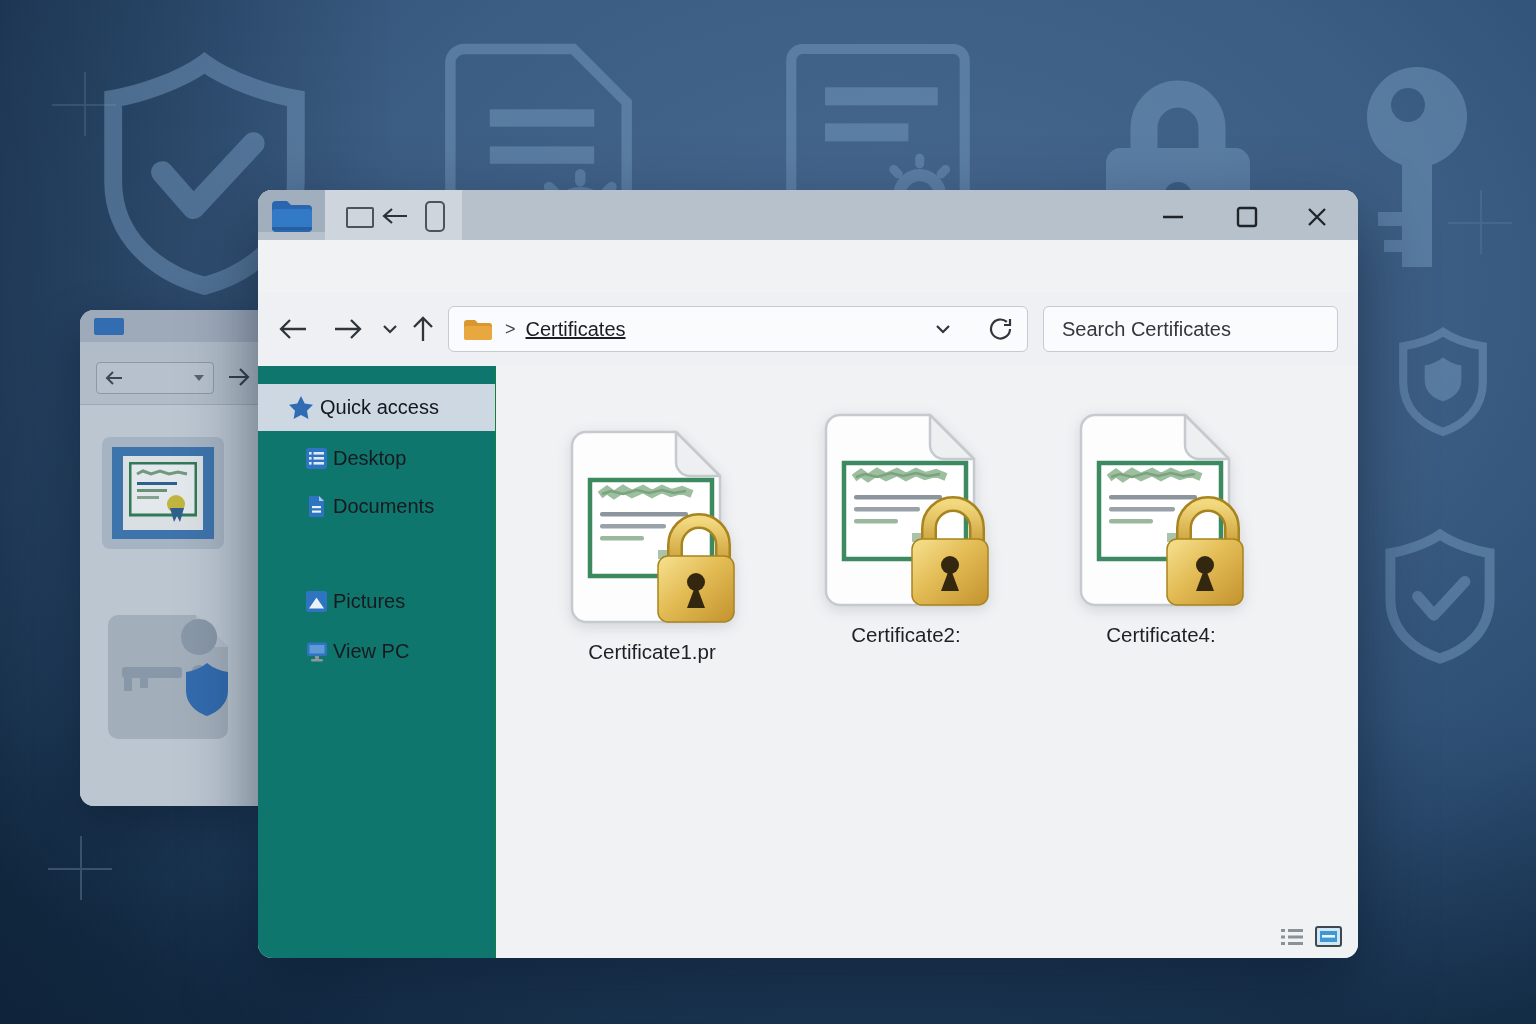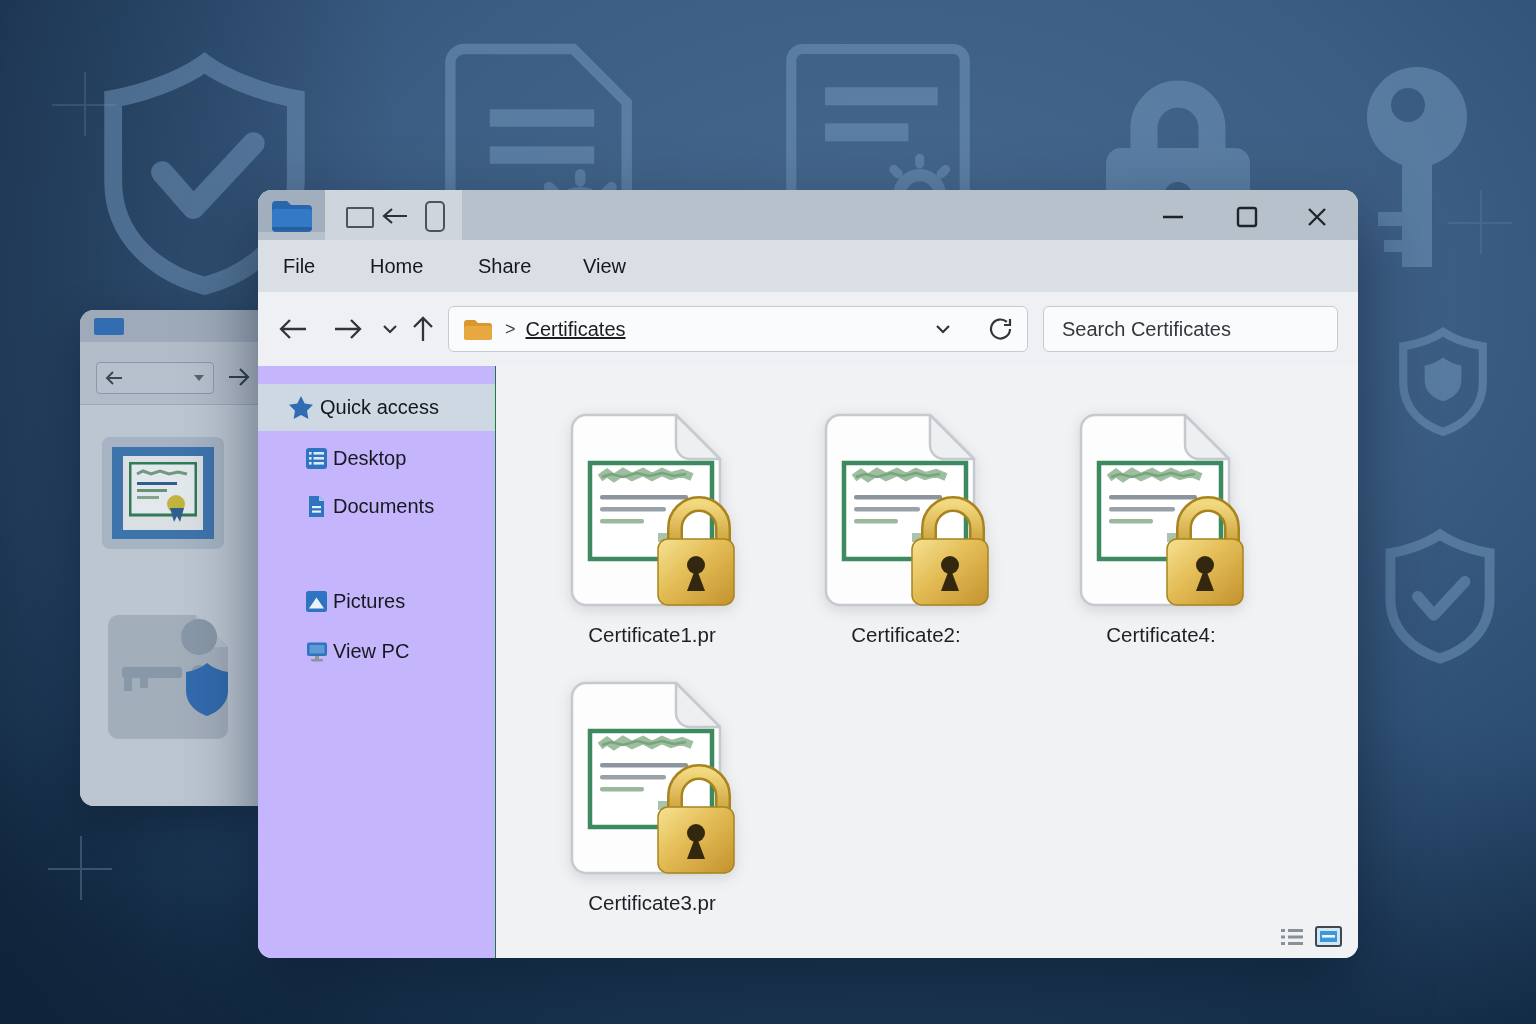--- a/index.html
+++ b/index.html
@@ -49,21 +49,21 @@
   .field{position:absolute;top:14px;height:46px;background:#fafbfc;border:1.5px solid #c5cbd1;
          border-radius:6px;box-sizing:border-box;display:flex;align-items:center;}
   .addr{left:190px;width:580px;padding:0 14px;}
   .addr .loc{font-size:20px;color:#1a1e23;text-decoration:underline;}
   .addr .sep{font-size:18px;color:#3a4046;margin:0 10px 0 12px;}
   .srch{left:785px;width:295px;padding:0 14px;}
   .srch input{flex:1;border:none;outline:none;background:transparent;font-size:20px;
               font-family:inherit;color:#000000;padding:0 4px;}
   .srch input::placeholder{color:#33383e;opacity:1;}
   .body{left:0;top:176px;width:100%;height:592px;}
-  .sidebar{left:0;top:0;width:237px;height:100%;background:#c4b5fd;border-right:2px solid #15803d;}
+  .sidebar{left:0;top:0;width:237px;height:100%;background:#0f766e;border-right:2px solid #15803d;}
   .qa-row{left:0;top:18px;width:100%;height:47px;background:#cdd8e3;}
   .qa-row .lbl{position:absolute;left:62px;top:0;line-height:47px;font-size:20px;color:#14181d;}
   .side-item{position:absolute;left:0;width:100%;height:48px;}
   .side-item .ic{position:absolute;left:47px;top:13px;}
   .side-item .lbl{position:absolute;left:75px;top:0;line-height:48px;font-size:20px;color:#161a1f;}
   .content{left:238px;top:0;right:0;bottom:0;background:#f1f2f4;}
   .tile{position:absolute;width:230px;text-align:center;}
   .tile svg{filter:drop-shadow(0 4px 7px rgba(25,35,50,.14));}
   .tile .fname{margin-top:10px;font-size:20.5px;color:#1d2126;}
   .statusicons{position:absolute;right:16px;bottom:11px;display:flex;gap:12px;align-items:center;}
@@ -229,26 +229,20 @@
           <rect x="2" y="2" width="18" height="18" rx="2" fill="none" stroke="#1f2428" stroke-width="2.4"></rect>
         </svg>
     </div>
     <div class="abs ctrl" style="left:1045px">
       <svg width="20" height="20" viewBox="0 0 20 20">
           <path d="M2 2 L18 18 M18 2 L2 18" stroke="#1f2428" stroke-width="2.3"></path>
         </svg>
     </div>
   </div>
 
-  <div class="abs menubar">
-    <div class="menu-item" style="left:25px">File</div>
-    <div class="menu-item" style="left:112px">Home</div>
-    <div class="menu-item" style="left:220px">Share</div>
-    <div class="menu-item" style="left:325px">View</div>
-  </div>
 
   <div class="abs toolbar">
     <div class="navico" style="left:21px">
       <svg width="28" height="22" viewBox="0 0 28 22">
           <path d="M27 11 H2 M11 2 L2 11 L11 20" fill="none" stroke="#2f353b" stroke-width="2.3"></path>
         </svg>
     </div>
     <div class="navico" style="left:76px">
       <svg width="28" height="22" viewBox="0 0 28 22">
           <path d="M1 11 H26 M17 2 L26 11 L17 20" fill="none" stroke="#2f353b" stroke-width="2.3"></path>
@@ -342,21 +336,21 @@
           <rect x="10" y="16" width="4" height="3" fill="#8d959d"></rect>
           <rect x="6" y="19" width="12" height="2.4" rx="1.2" fill="#8d959d"></rect>
         </svg>
         <span class="lbl">View PC</span>
       </div>
 
     </div>
 
     <div class="abs content">
 
-      <div class="tile" style="left:41px;top:45px">
+      <div class="tile" style="left:41px;top:62px">
         <svg width="172" height="198" viewBox="0 0 172 198">
           <path d="M20 4 H110 L154 48 V180 a14 14 0 0 1 -14 14 H20 a14 14 0 0 1 -14 -14 V18 a14 14 0 0 1 14 -14 Z" fill="#fdfdfe" stroke="#c6cacf" stroke-width="2.5"></path>
           <path d="M110 4 V34 a14 14 0 0 0 14 14 H154 Z" fill="#edeff1" stroke="#c6cacf" stroke-width="2.5" stroke-linejoin="round"></path>
           <rect x="24" y="52" width="122" height="96" fill="#fff" stroke="#3e8a60" stroke-width="4.5"></rect>
           <path d="M34 67 l7 -5 7 5 9 -6 9 5 11 -5 9 5 10 -5 9 4 11 -3 10 4" stroke="#9dbf9f" stroke-width="8" fill="none"></path>
           <path d="M36 66 l9 -3 12 3 14 -4 12 3 13 -3 12 3 12 -2" stroke="#7aa37f" stroke-width="2.5" fill="none"></path>
           <rect x="34" y="84" width="88" height="4.5" rx="2" fill="#8c959d"></rect>
           <rect x="34" y="96" width="66" height="4.5" rx="2" fill="#99a2a9"></rect>
           <rect x="34" y="108" width="44" height="4.5" rx="2" fill="#9bb89d"></rect>
           <rect x="92" y="122" width="18" height="9" fill="#a9c4ab"></rect>
@@ -402,39 +396,20 @@
           <rect x="92" y="122" width="18" height="9" fill="#a9c4ab"></rect>
           <path d="M109 132 v-15 a24 24 0 0 1 48 0 v15" fill="none" stroke="#a8841f" stroke-width="16"></path>
           <path d="M109 132 v-15 a24 24 0 0 1 48 0 v15" fill="none" stroke="url(#goldS)" stroke-width="11"></path>
           <rect x="92" y="128" width="76" height="66" rx="10" fill="url(#goldB)" stroke="#a8841f" stroke-width="1.5"></rect>
           <circle cx="130" cy="154" r="9" fill="#33270f"></circle>
           <path d="M130 156 l-9 24 h18 Z" fill="#33270f"></path>
         </svg>
         <div class="fname">Certificate4:</div>
       </div>
 
-      <div class="tile" style="left:41px;top:313px">
-        <svg width="172" height="198" viewBox="0 0 172 198">
-          <path d="M20 4 H110 L154 48 V180 a14 14 0 0 1 -14 14 H20 a14 14 0 0 1 -14 -14 V18 a14 14 0 0 1 14 -14 Z" fill="#fdfdfe" stroke="#c6cacf" stroke-width="2.5"></path>
-          <path d="M110 4 V34 a14 14 0 0 0 14 14 H154 Z" fill="#edeff1" stroke="#c6cacf" stroke-width="2.5" stroke-linejoin="round"></path>
-          <rect x="24" y="52" width="122" height="96" fill="#fff" stroke="#3e8a60" stroke-width="4.5"></rect>
-          <path d="M34 67 l7 -5 7 5 9 -6 9 5 11 -5 9 5 10 -5 9 4 11 -3 10 4" stroke="#9dbf9f" stroke-width="8" fill="none"></path>
-          <path d="M36 66 l9 -3 12 3 14 -4 12 3 13 -3 12 3 12 -2" stroke="#7aa37f" stroke-width="2.5" fill="none"></path>
-          <rect x="34" y="84" width="88" height="4.5" rx="2" fill="#8c959d"></rect>
-          <rect x="34" y="96" width="66" height="4.5" rx="2" fill="#99a2a9"></rect>
-          <rect x="34" y="108" width="44" height="4.5" rx="2" fill="#9bb89d"></rect>
-          <rect x="92" y="122" width="18" height="9" fill="#a9c4ab"></rect>
-          <path d="M109 132 v-15 a24 24 0 0 1 48 0 v15" fill="none" stroke="#a8841f" stroke-width="16"></path>
-          <path d="M109 132 v-15 a24 24 0 0 1 48 0 v15" fill="none" stroke="url(#goldS)" stroke-width="11"></path>
-          <rect x="92" y="128" width="76" height="66" rx="10" fill="url(#goldB)" stroke="#a8841f" stroke-width="1.5"></rect>
-          <circle cx="130" cy="154" r="9" fill="#33270f"></circle>
-          <path d="M130 156 l-9 24 h18 Z" fill="#33270f"></path>
-        </svg>
-        <div class="fname">Certificate3.pr</div>
-      </div>
 
 
       <div class="statusicons">
         <svg width="22" height="18" viewBox="0 0 22 18">
           <g fill="#8a9197">
             <rect x="0" y="1" width="4" height="3"></rect>
               <rect x="7" y="1" width="15" height="3"></rect>
             <rect x="0" y="7.5" width="4" height="3"></rect>
               <rect x="7" y="7.5" width="15" height="3"></rect>
             <rect x="0" y="14" width="4" height="3"></rect>

